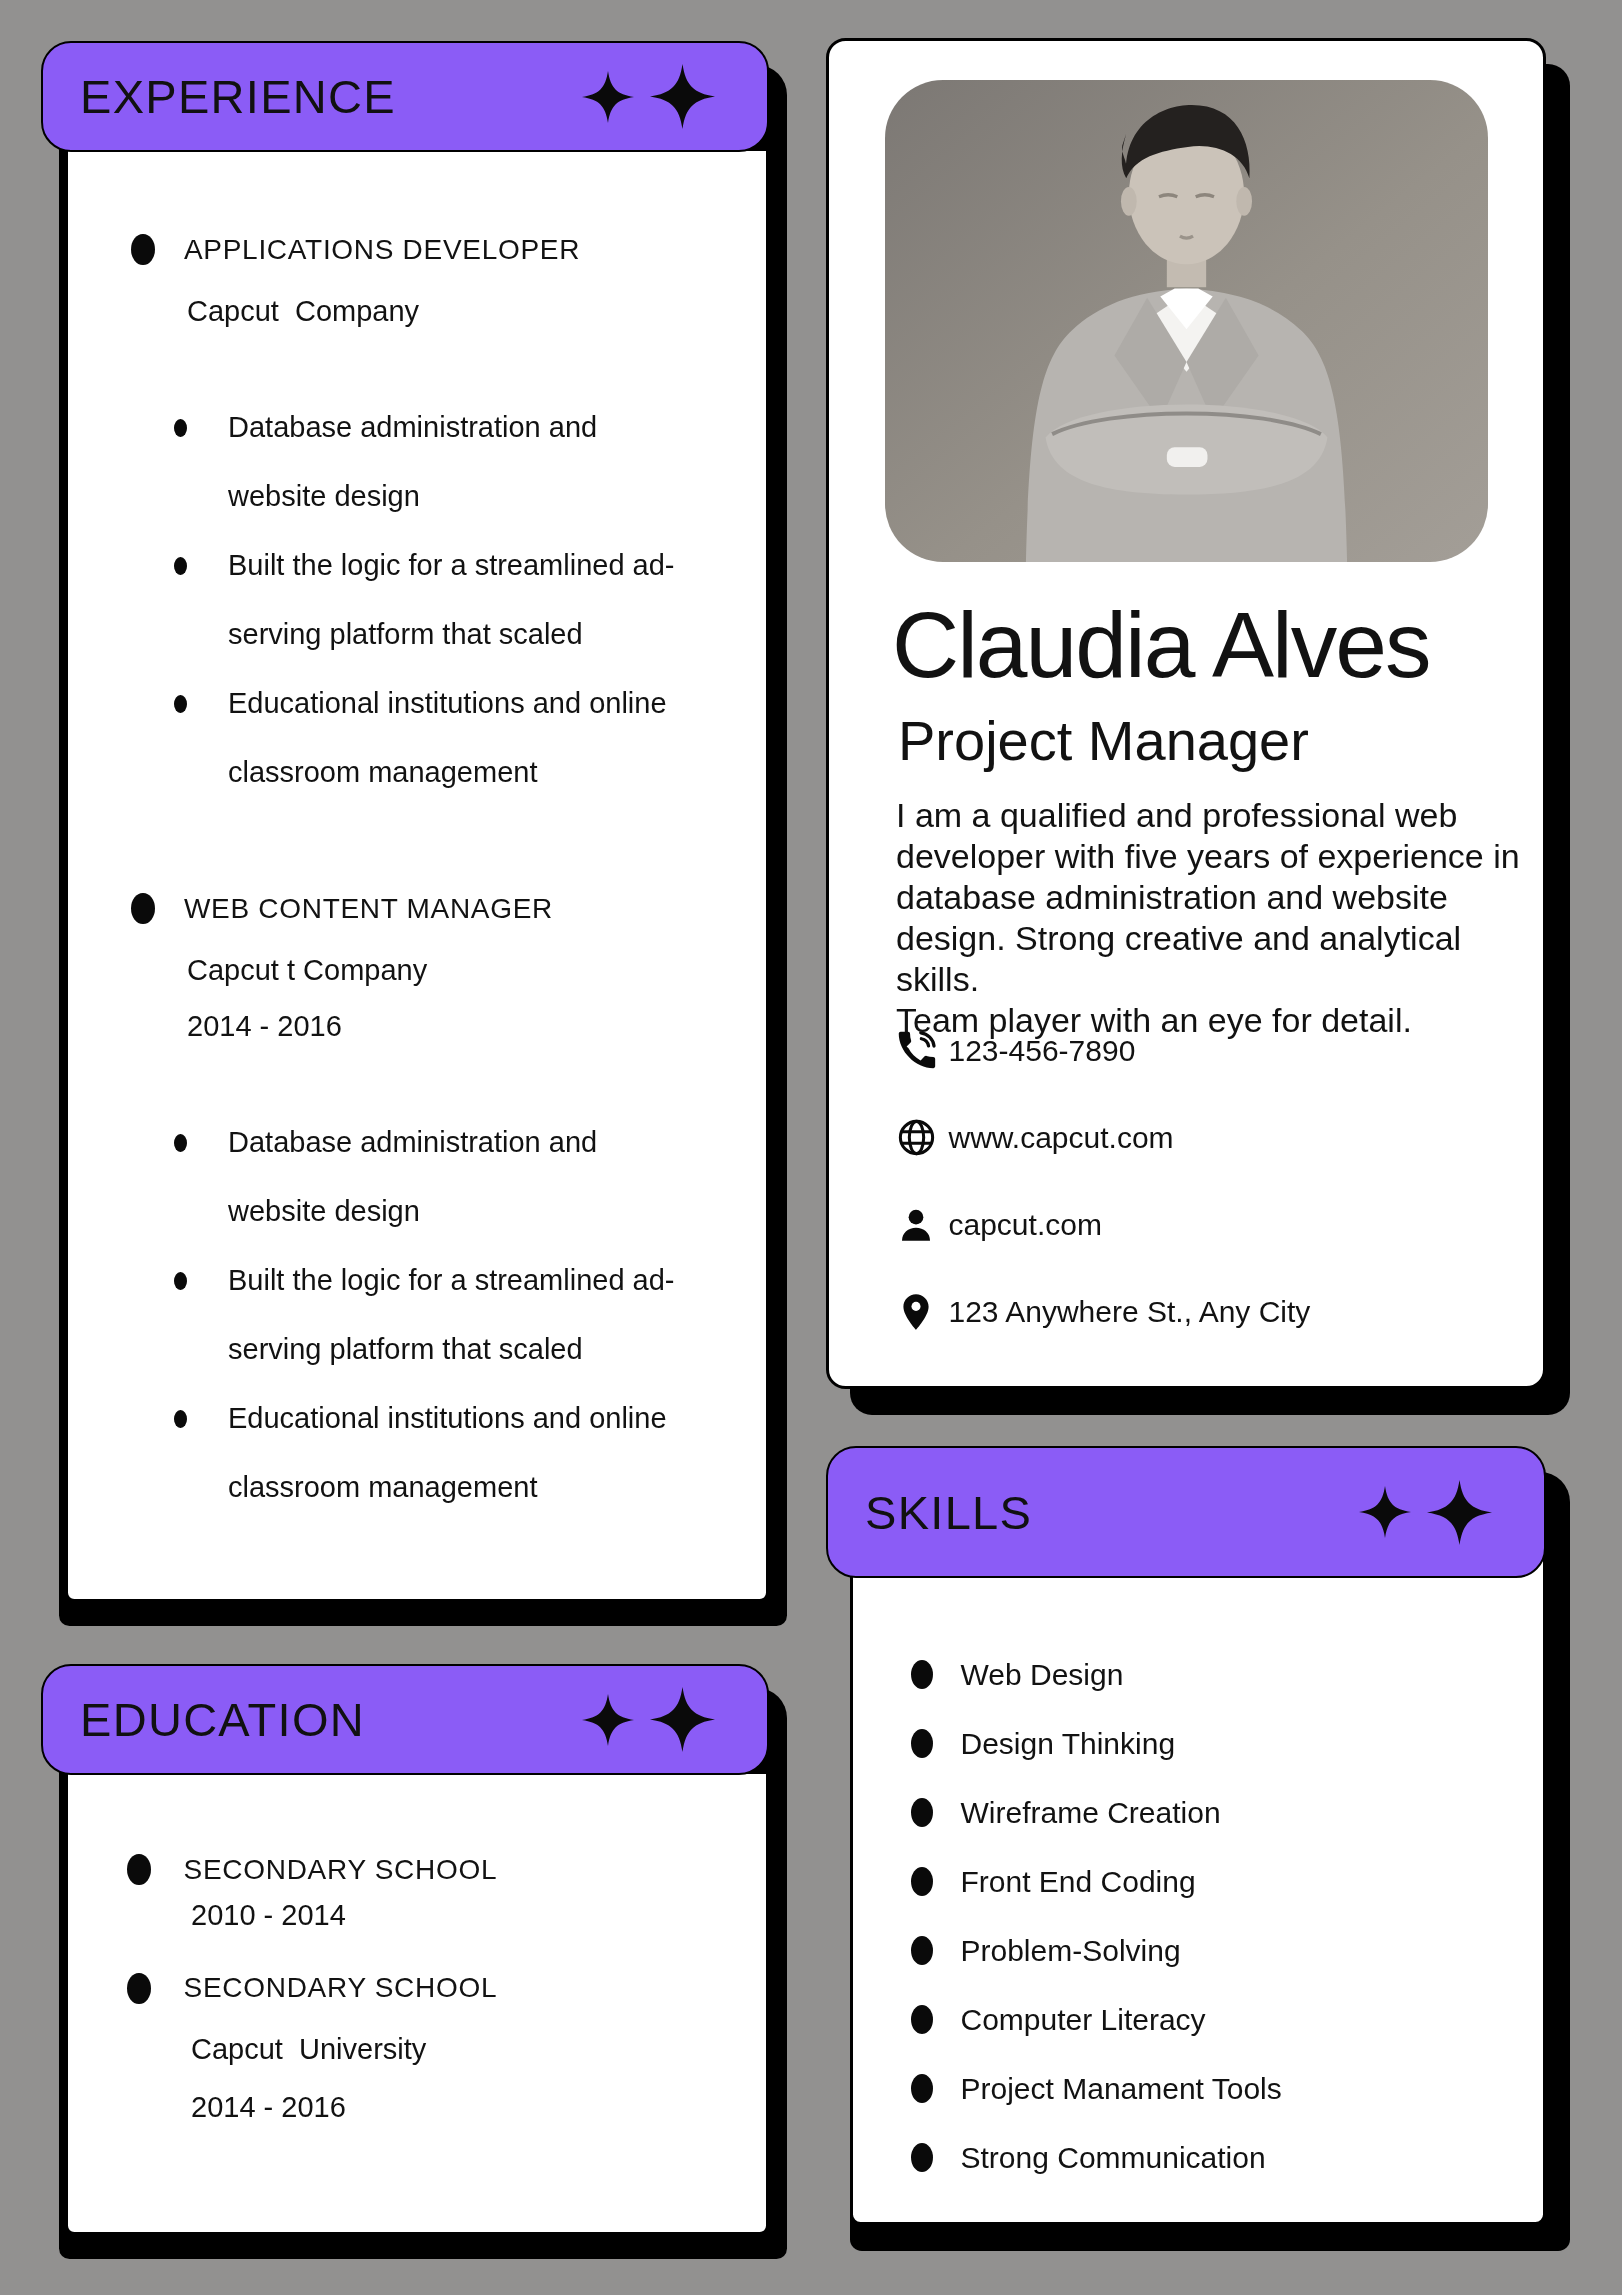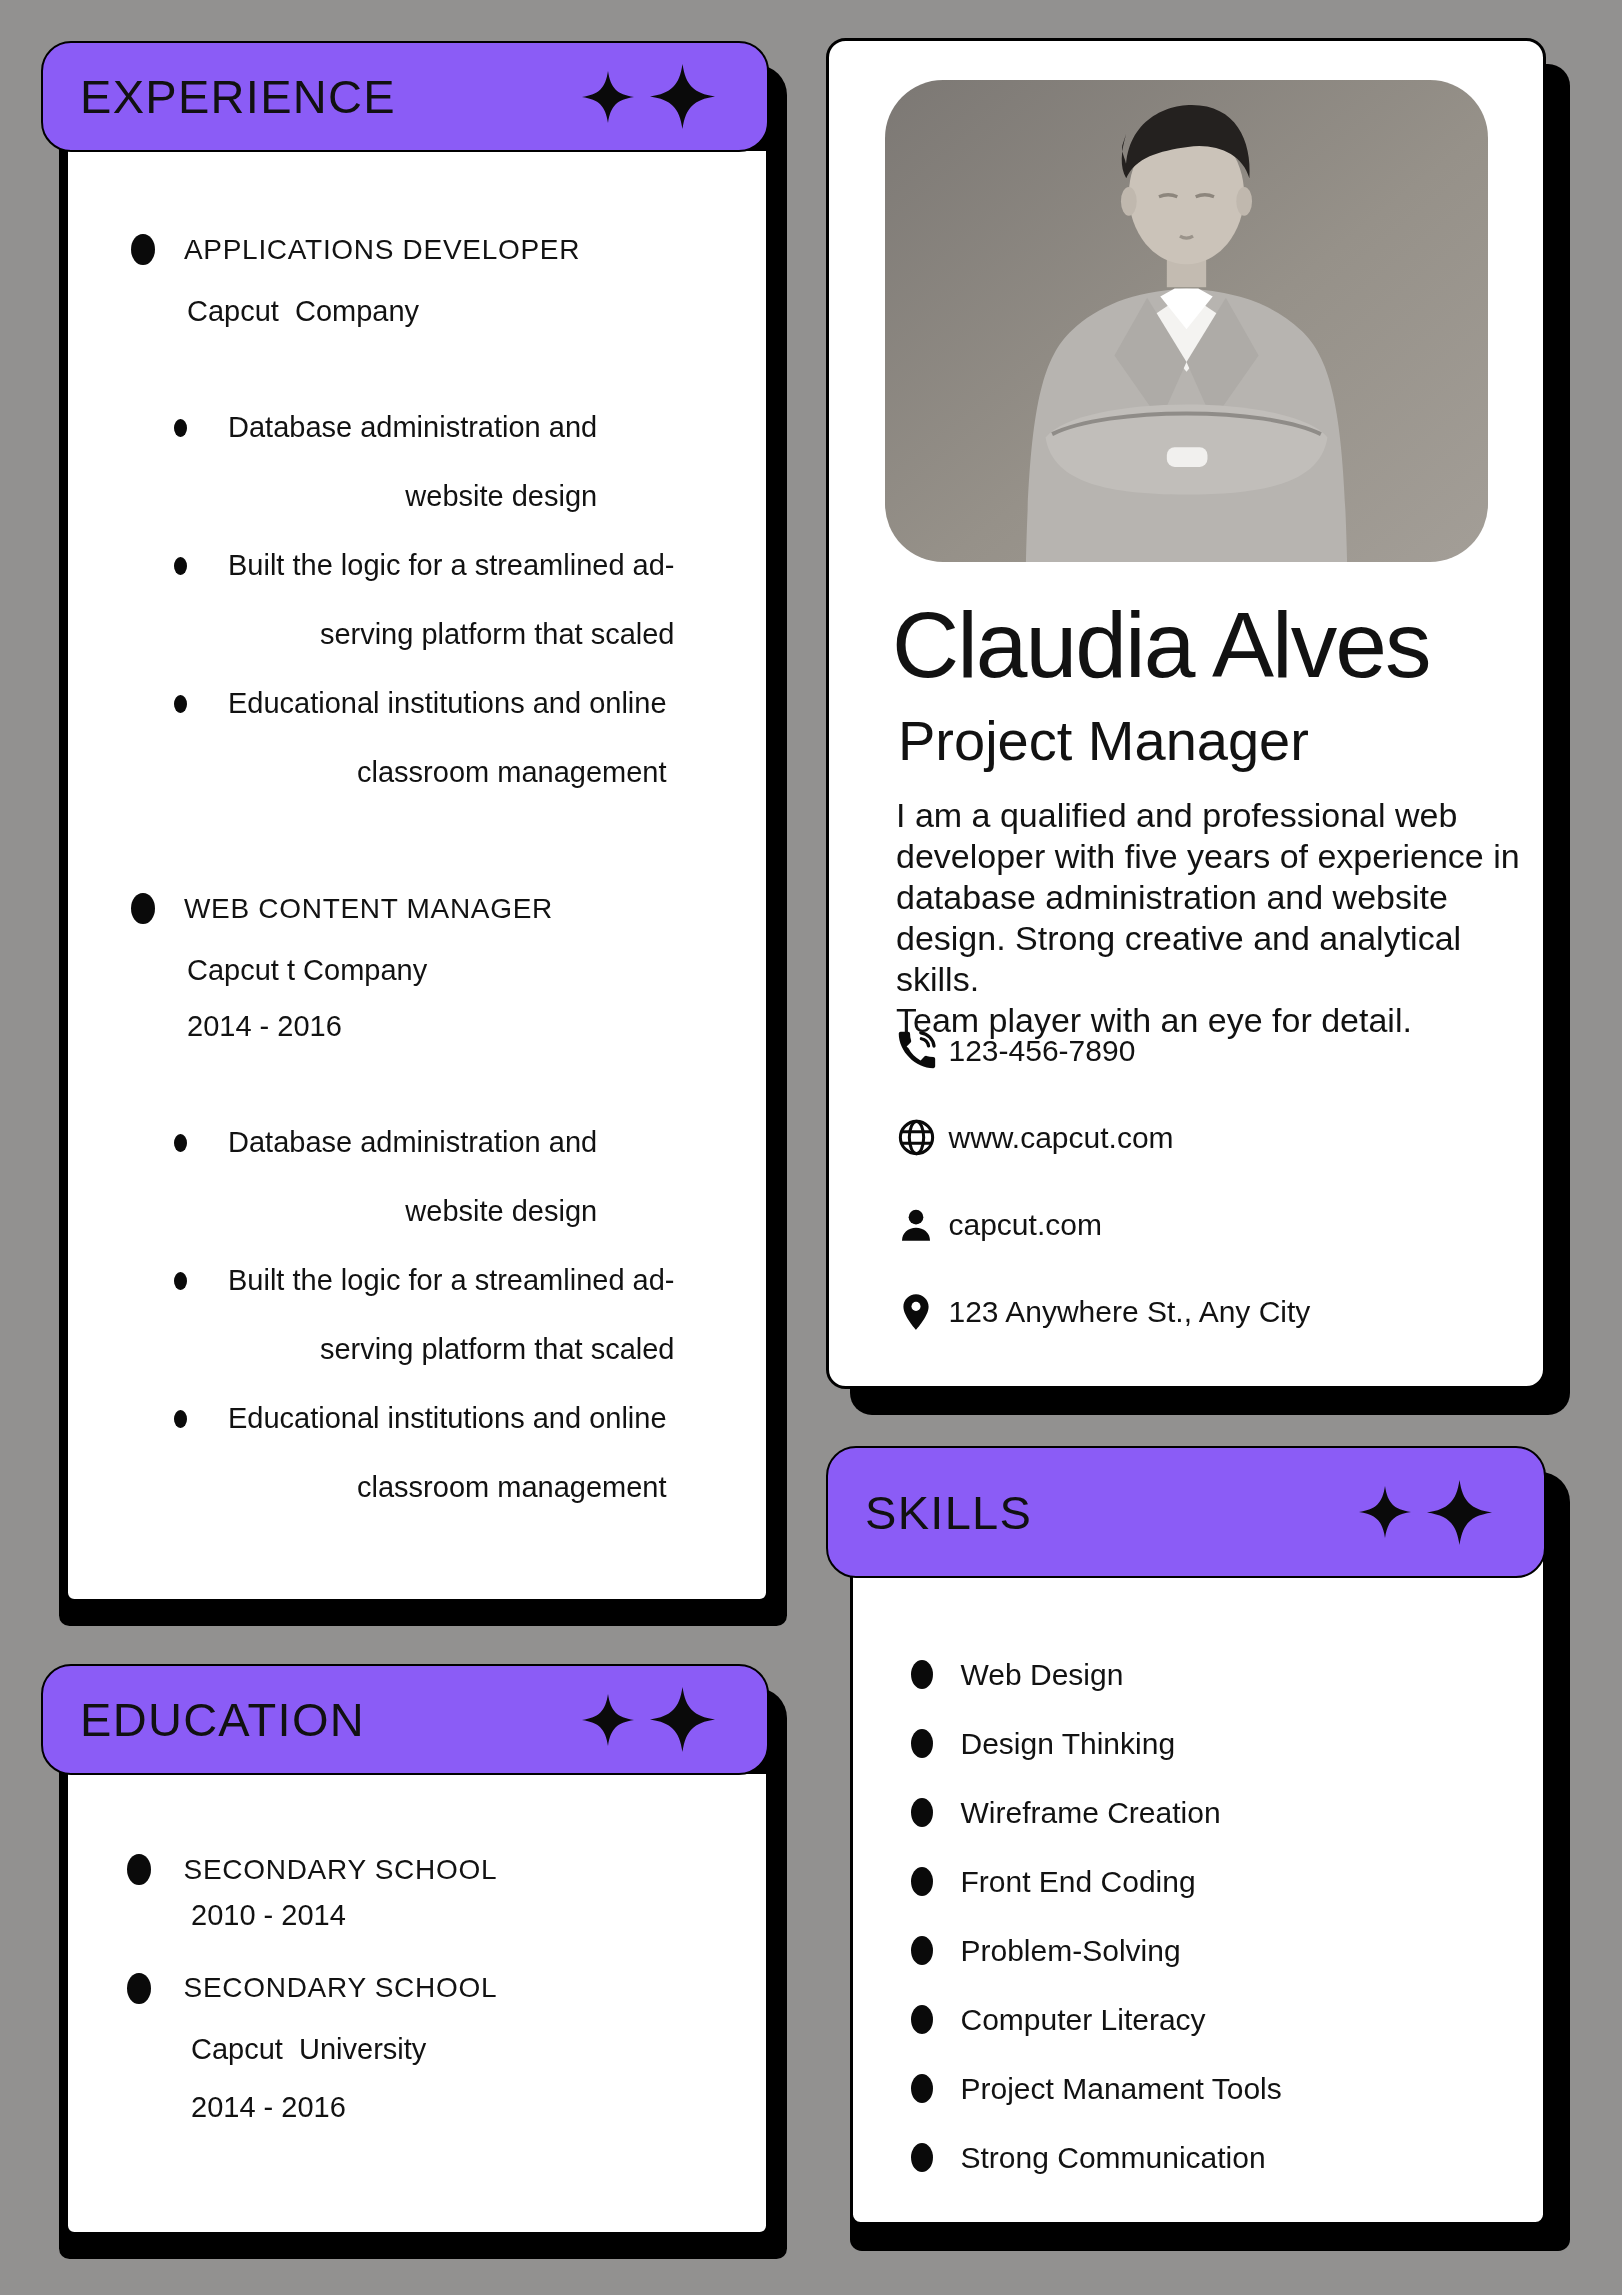--- a/index.html
+++ b/index.html
@@ -26,21 +26,21 @@
   .dot.big{width:23.6px;height:31px;}
   .dot.small{width:13px;height:18.3px;}
 
   #exp-card .card-body{padding-top:82px;}
   .job .row-main{display:flex;align-items:center;height:33px;padding-left:63px;}
   .row-main .dot.big{margin-right:29.4px;}
   .job-title{font-size:28px;letter-spacing:0.7px;}
   .job .line{padding-left:119px;line-height:56px;font-size:29px;margin-top:0;}
   .job .line.company{margin-top:17px;}
   .sub{list-style:none;margin:54px 0 0 0;padding:0;}
-  .sub li{display:flex;align-items:flex-start;padding-left:106px;text-align:right;}
+  .sub li{display:flex;align-items:flex-start;padding-left:106px;}
   .sub .dot.small{margin-top:25.5px;margin-right:41px;}
   .sub .lines div{line-height:69px;font-size:29px;}
   .job.second{margin-top:85px;}
 
   #edu-card .card-body{padding-top:79px;}
   .edu-entry .row-main{display:flex;align-items:center;height:33px;padding-left:59px;}
   .edu-entry .row-main .dot.big{margin-right:33px;}
   .edu-title{font-size:28px;letter-spacing:0.7px;}
   .edu-entry .line{padding-left:123px;line-height:58px;font-size:29px;}
   .edu-entry .line.school{margin-top:15.7px;}

